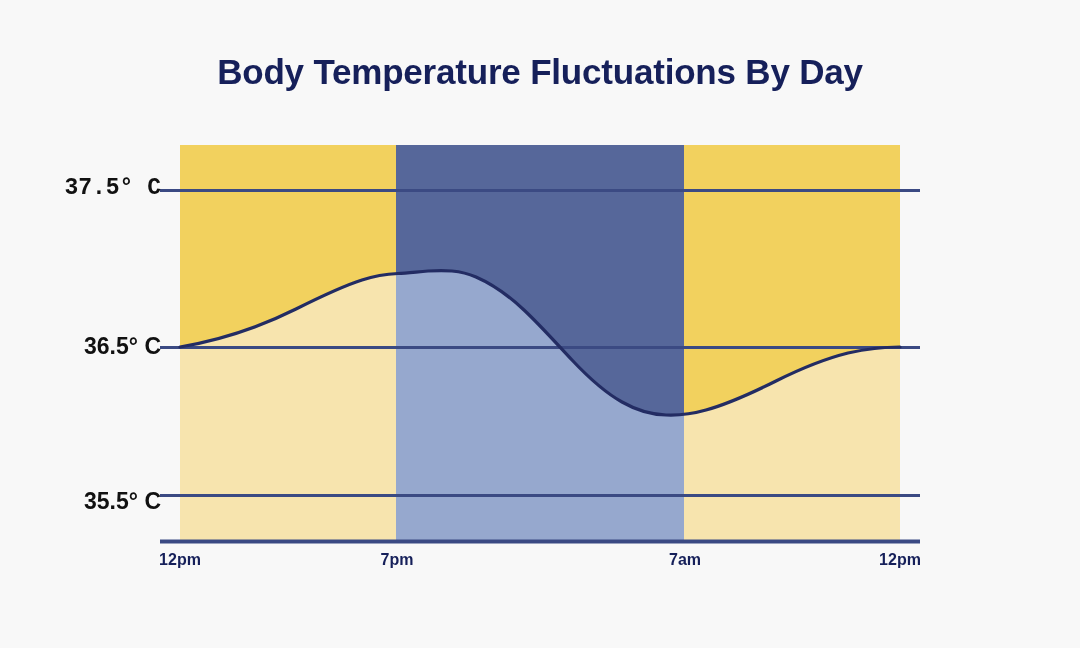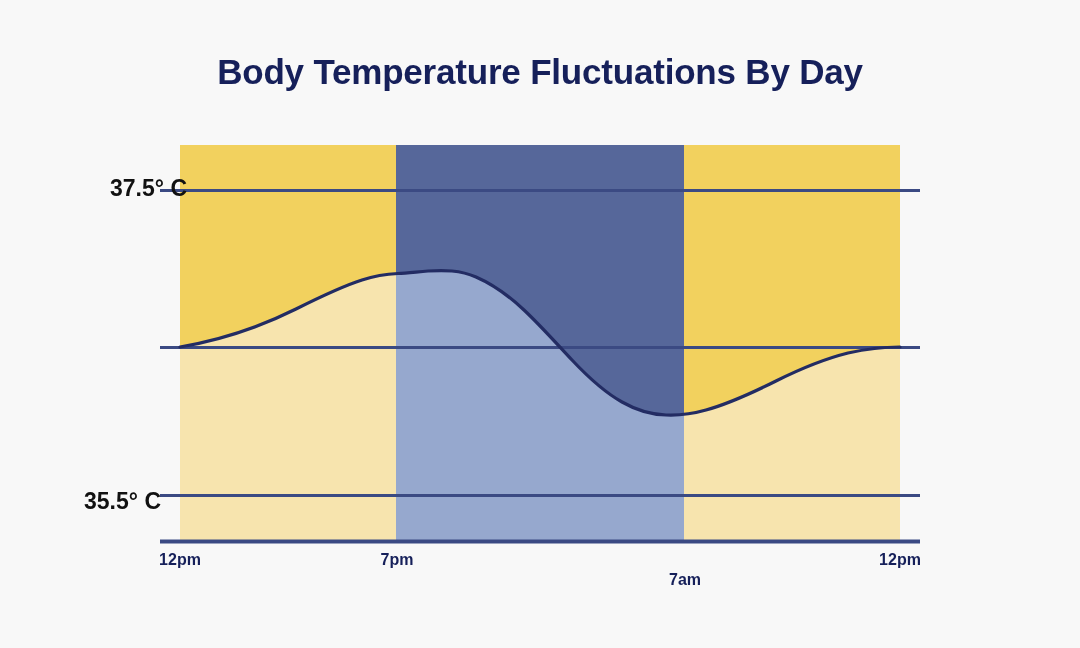--- a/index.html
+++ b/index.html
@@ -50,21 +50,21 @@
     top: 551px;
     width: 160px;
     text-align: center;
     font-size: 16px;
     font-weight: bold;
     color: #16205A;
     white-space: nowrap;
   }
   #xlab-0 { left: 100px; }
   #xlab-1 { left: 317px; }
-  #xlab-2 { left: 605px; margin-top: 20px; }
+  #xlab-2 { left: 605px; }
   #xlab-3 { left: 820px; }
   #plot-svg {
     position: absolute;
     left: 0;
     top: 0;
   }
 </style>
 </head>
 <body>
 
@@ -144,21 +144,22 @@
              C492,284 508,295 524,310
              C540,325 556,343 572,360
              C588,377 604,392 622,402
              C636,410 650,414.5 666,415
              C678,415.5 692,414 706,410
              C728,404 752,393 776,381
              C800,369 824,359 848,353
              C866,349 882,347 900,347" fill="none" stroke="#232C63" stroke-width="3.2" stroke-linecap="round"></path>
   </svg>
 
-  <div class="y-tick-label" id="ylab-0" style="right:893px;">37.5° C</div>
+  <div class="y-tick-label" id="ylab-0" style="right:919px;font-family:Liberation Mono, monospace;">37.5° C</div>
+  <div class="y-tick-label" id="ylab-1" style="right:919px;">36.5° C</div>
   <div class="y-tick-label" id="ylab-2" style="right:919px;">35.5° C</div>
 
   <div class="x-tick-label" id="xlab-0">12pm</div>
   <div class="x-tick-label" id="xlab-1">7pm</div>
   <div class="x-tick-label" id="xlab-2">7am</div>
   <div class="x-tick-label" id="xlab-3">12pm</div>
 
 </div>
 
 </body></html>

